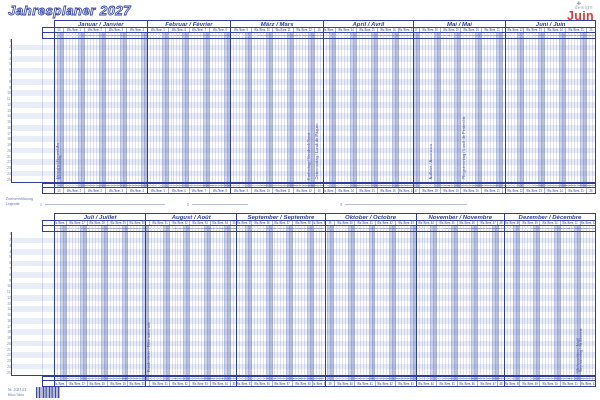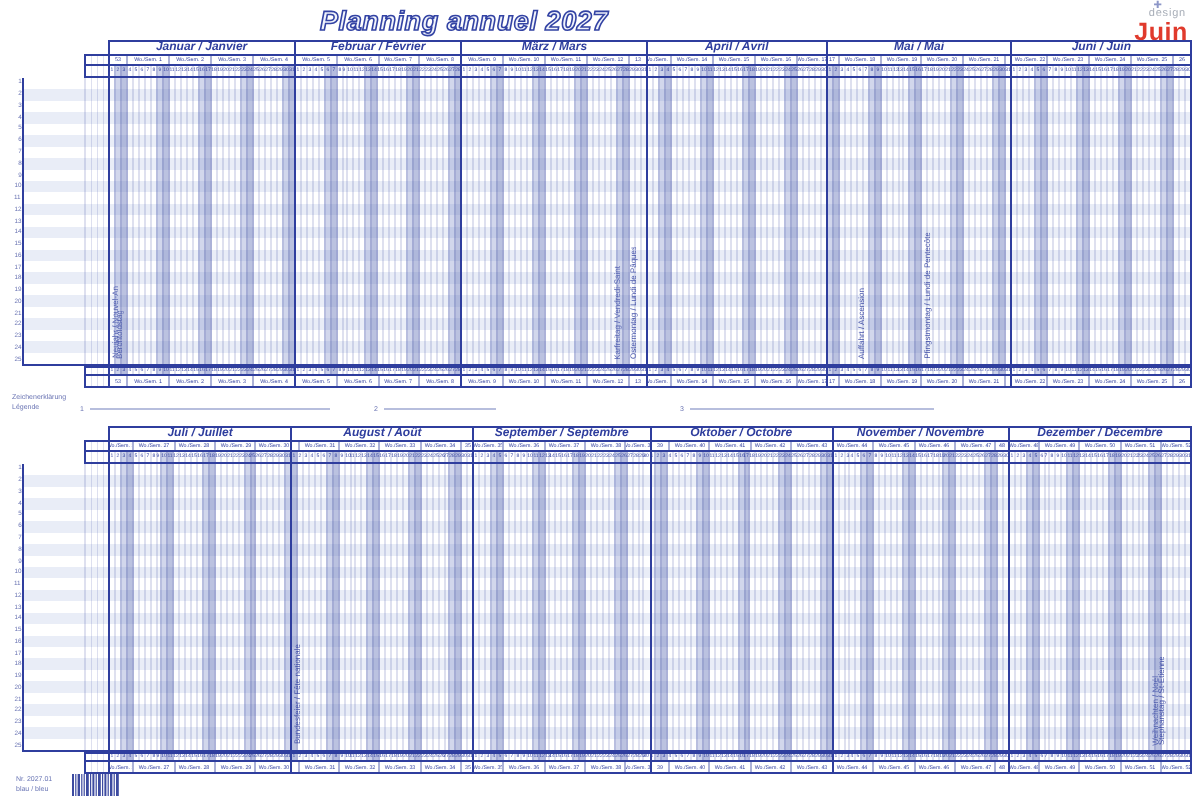--- a/index.html
+++ b/index.html
@@ -99,21 +99,21 @@
   
   .fineprint { position: absolute; left: 8px; top: 388px; }
   .fineprint div { font-size: 7px; transform: scale(0.5); transform-origin: left top;
     color: #6a76b5; white-space: nowrap; height: 4.5px; line-height: 1.1; }
   .barcode { position: absolute; left: 36px; top: 387px; }
 </style>
 </head>
 <body>
 
 <div class="titlebar">
-  <span class="title title-fr">Planning annuel 2027</span>
+  <span class="title title-de">Jahresplaner 2027</span>
   <div class="logo">
     <span class="logo-cross">✚</span>
     <span class="logo-design">design</span>
     <span class="logo-brand">Juin</span>
   </div>
 </div>
 
 <div class="half" data-half="0">
     <div class="hrow month-row">
       <div class="mcell first" style="flex: 31 0 0px;">

